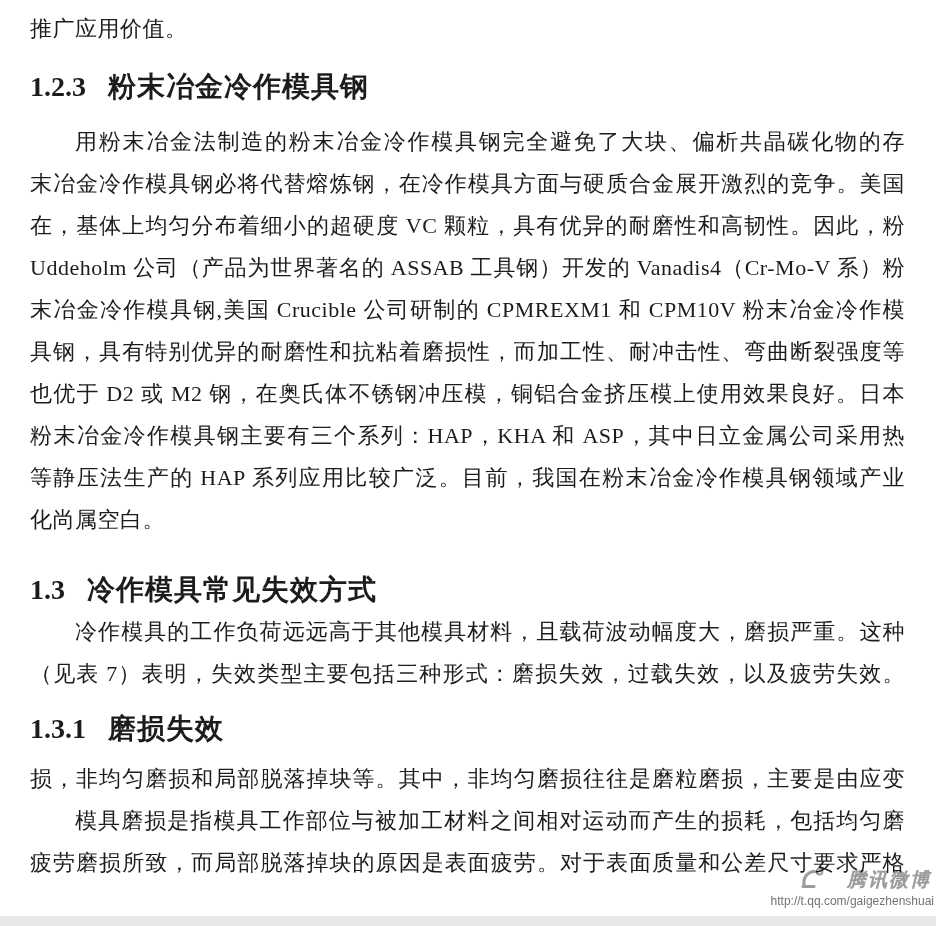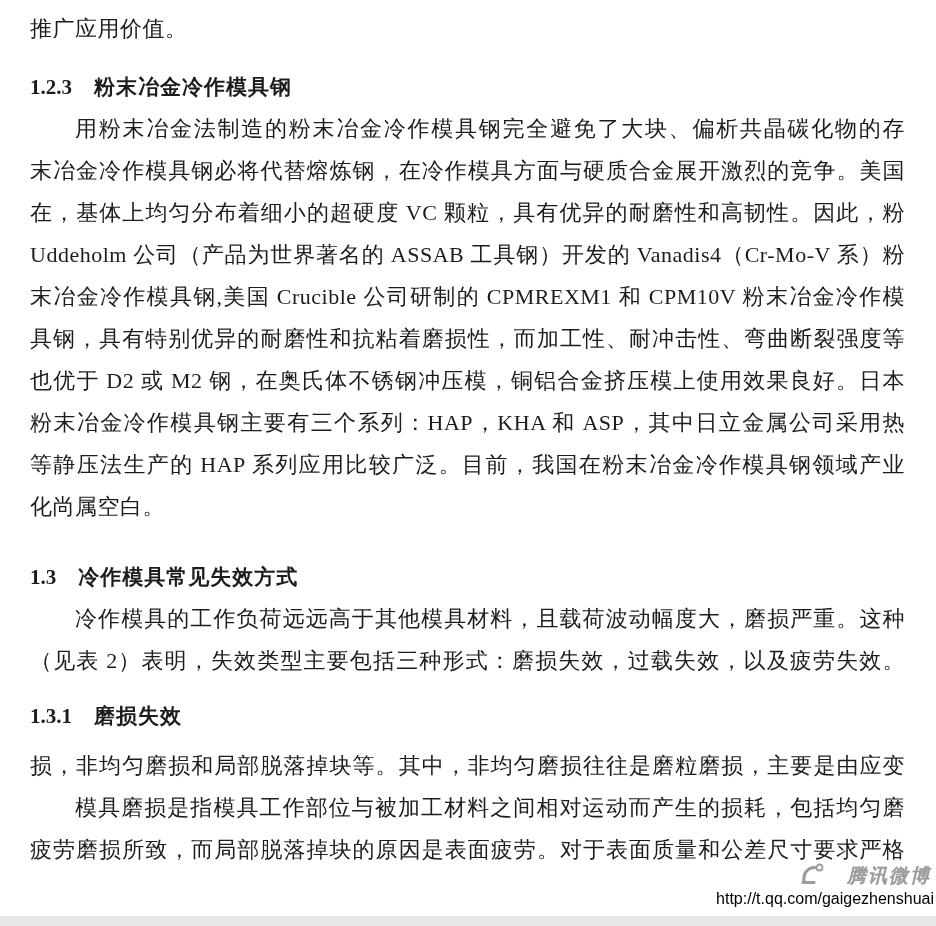--- a/index.html
+++ b/index.html
@@ -27,33 +27,33 @@
     letter-spacing: 0.5px;
   }
   .line.last {
     text-align: left;
     text-align-last: left;
   }
   .line.indent {
     text-indent: 45px;
   }
   .heading {
-    font-size: 21px;
+    font-size: 28px;
     font-weight: bold;
     line-height: 42px;
     margin: 0;
     letter-spacing: 1px;
   }
   .heading .num {
     margin-right: 22px;
     letter-spacing: 0;
   }
   .intro-line { margin: 0; }
   .h-123 { margin-top: 16px; }
-  .p-123 { }
+  .p-123 { margin-top: 13px; }
   .h-13  { margin-top: 28px; }
   .p-13  { }
   .h-131 { margin-top: 13px; }
   .p-131 { margin-top: 8px; }
 
   .watermark {
     position: absolute;
     right: 2px;
     bottom: 8px;
     text-align: right;
@@ -69,22 +69,22 @@
   }
   .wm-brand {
     font-size: 19px;
     font-weight: bold;
     font-style: italic;
     color: #9c9c9c;
     letter-spacing: 2px;
     text-shadow: 0 0 1px #c9c9c9;
   }
   .wm-url {
-    font-size: 16px;
-    color: #000000;
+    font-size: 12px;
+    color: #737373;
     margin-top: 0px;
     letter-spacing: 0px;
   }
   .wm-logo { display: inline-block; }
 </style>
 </head>
 <body>
 
 <div class="page">
   <div class="doc">
@@ -107,21 +107,21 @@
       <div class="line">等静压法生产的 HAP 系列应用比较广泛。目前，我国在粉末冶金冷作模具钢领域产业</div>
       <div class="line last">化尚属空白。</div>
     </div>
 
     <h2 class="heading h-13">
       <span class="num">1.3</span><span>冷作模具常见失效方式</span>
     </h2>
 
     <div class="para p-13">
       <div class="line indent">冷作模具的工作负荷远远高于其他模具材料，且载荷波动幅度大，磨损严重。这种</div>
-      <div class="line">（见表 2）表明，失效类型主要包括三种形式：磨损失效，过载失效，以及疲劳失效。</div>
+      <div class="line">（见表 7）表明，失效类型主要包括三种形式：磨损失效，过载失效，以及疲劳失效。</div>
     </div>
 
     <h2 class="heading h-131">
       <span class="num">1.3.1</span><span>磨损失效</span>
     </h2>
 
     <div class="para p-131">
       <div class="line">损，非均匀磨损和局部脱落掉块等。其中，非均匀磨损往往是磨粒磨损，主要是由应变</div>
       <div class="line indent">模具磨损是指模具工作部位与被加工材料之间相对运动而产生的损耗，包括均匀磨</div>
       <div class="line">疲劳磨损所致，而局部脱落掉块的原因是表面疲劳。对于表面质量和公差尺寸要求严格</div>

